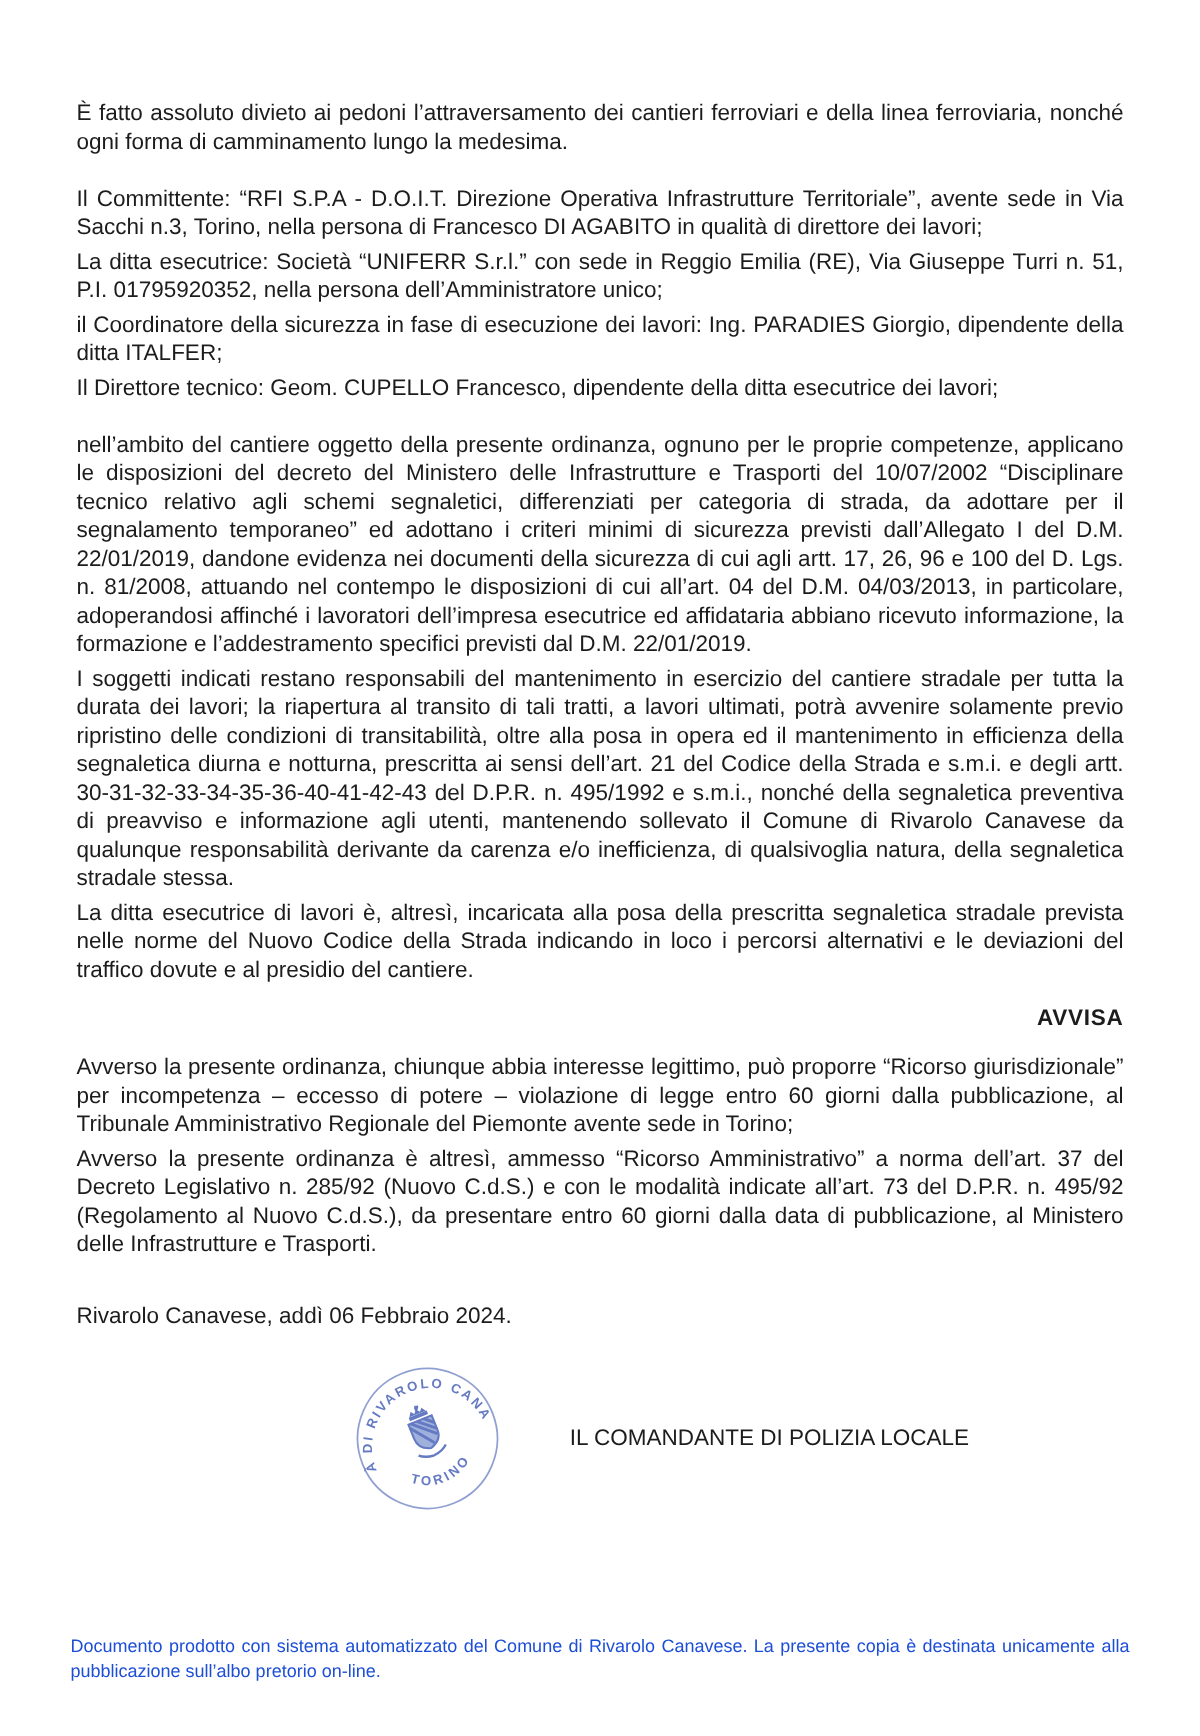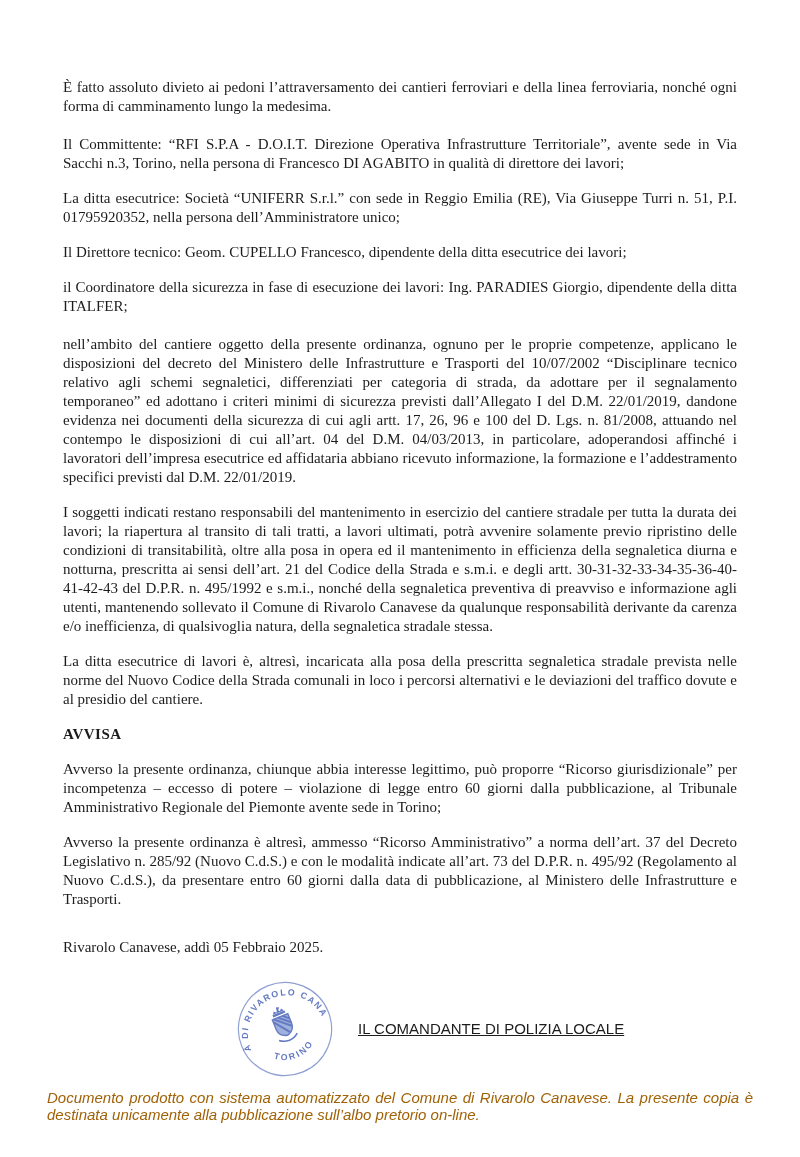--- a/index.html
+++ b/index.html
@@ -17,27 +17,26 @@
   }
   .page {
     position: absolute;
     inset: 0;
     padding: 62px 47px 0 47px;
     box-sizing: border-box;
     font-size: 15px;
     line-height: 19px;
   }
   p {
-    margin: 16px;
+    margin: 4px;
     text-align: justify;
-    font-family: Liberation Serif, serif;
   }
   .gap-before { margin-top: 19px; }
   .heading {
-    text-align: left;
+    text-align: right;
     font-weight: bold;
     margin-top: 13px;
     margin-bottom: 14px;
     letter-spacing: 0.5px;
   }
   .dateline {
     margin-top: 29px;
     text-align: left;
   }
   .signature-row {
@@ -53,33 +52,31 @@
   }
   .stamp-wrap svg {
     width: 98px;
     height: 98px;
     transform: rotate(-22deg);
     opacity: 0.85;
   }
   .signature-text {
     margin-left: 24px;
     width: 310px;
-    text-align: left;
+    text-align: center;
     line-height: 20px;
-    text-decoration: underline;
   }
   .footer {
     position: absolute;
     left: 47px;
     right: 47px;
     top: 1089px;
-    font-style: italic;
-    font-size: 15px;
+    font-size: 12px;
     line-height: 17px;
-    color: #a16207;
+    color: #1d4ed8;
     text-align: justify;
   }
   .stamp-ring-text {
     font-size: 9px;
     letter-spacing: 1.6px;
     font-weight: bold;
     font-family: "Liberation Sans", sans-serif;
   }
   .stamp-ring-text-bottom {
     font-size: 9px;
@@ -90,34 +87,34 @@
 </style>
 </head>
 <body>
 
 <div class="page">
 
   <p>È fatto assoluto divieto ai pedoni l’attraversamento dei cantieri ferroviari e della linea ferroviaria, nonché ogni forma di camminamento lungo la medesima.</p>
 
   <p class="gap-before">Il Committente: “RFI S.P.A - D.O.I.T. Direzione Operativa Infrastrutture Territoriale”, avente sede in Via Sacchi n.3, Torino, nella persona di Francesco DI AGABITO in qualità di direttore dei lavori;</p>
   <p>La ditta esecutrice: Società “UNIFERR S.r.l.” con sede in Reggio Emilia (RE), Via Giuseppe Turri n. 51, P.I. 01795920352, nella persona dell’Amministratore unico;</p>
+  <p>il Coordinatore della sicurezza in fase di esecuzione dei lavori: Ing. PARADIES Giorgio, dipendente della ditta ITALFER;</p>
   <p>Il Direttore tecnico: Geom. CUPELLO Francesco, dipendente della ditta esecutrice dei lavori;</p>
-  <p>il Coordinatore della sicurezza in fase di esecuzione dei lavori: Ing. PARADIES Giorgio, dipendente della ditta ITALFER;</p>
 
   <p class="gap-before">nell’ambito del cantiere oggetto della presente ordinanza, ognuno per le proprie competenze, applicano le disposizioni del decreto del Ministero delle Infrastrutture e Trasporti del 10/07/2002 “Disciplinare tecnico relativo agli schemi segnaletici, differenziati per categoria di strada, da adottare per il segnalamento temporaneo” ed adottano i criteri minimi di sicurezza previsti dall’Allegato I del D.M. 22/01/2019, dandone evidenza nei documenti della sicurezza di cui agli artt. 17, 26, 96 e 100 del D. Lgs. n. 81/2008, attuando nel contempo le disposizioni di cui all’art. 04 del D.M. 04/03/2013, in particolare, adoperandosi affinché i lavoratori dell’impresa esecutrice ed affidataria abbiano ricevuto informazione, la formazione e l’addestramento specifici previsti dal D.M. 22/01/2019.</p>
 
   <p>I soggetti indicati restano responsabili del mantenimento in esercizio del cantiere stradale per tutta la durata dei lavori; la riapertura al transito di tali tratti, a lavori ultimati, potrà avvenire solamente previo ripristino delle condizioni di transitabilità, oltre alla posa in opera  ed il mantenimento in efficienza  della segnaletica diurna e notturna, prescritta ai sensi dell’art. 21 del Codice della Strada e s.m.i. e degli artt. 30-31-32-33-34-35-36-40-41-42-43 del D.P.R. n. 495/1992 e s.m.i., nonché della segnaletica preventiva di preavviso e informazione agli utenti, mantenendo sollevato il Comune di Rivarolo Canavese da qualunque responsabilità derivante da carenza e/o inefficienza, di qualsivoglia natura, della segnaletica stradale stessa.</p>
-  <p>La ditta esecutrice di lavori è, altresì, incaricata alla posa della prescritta segnaletica stradale prevista nelle norme del Nuovo Codice della Strada comunali in loco i percorsi alternativi e le deviazioni del traffico dovute e al presidio del cantiere.</p>
+  <p>La ditta esecutrice di lavori è, altresì, incaricata alla posa della prescritta segnaletica stradale prevista nelle norme del Nuovo Codice della Strada indicando in loco i percorsi alternativi e le deviazioni del traffico dovute e al presidio del cantiere.</p>
 
   <p class="heading">AVVISA</p>
 
   <p>Avverso la presente ordinanza, chiunque abbia interesse legittimo, può proporre “Ricorso giurisdizionale” per incompetenza – eccesso di potere – violazione di legge entro 60 giorni dalla pubblicazione, al Tribunale Amministrativo Regionale del Piemonte avente sede in Torino;</p>
   <p>Avverso la presente ordinanza è altresì, ammesso “Ricorso Amministrativo” a norma dell’art. 37 del Decreto Legislativo n. 285/92 (Nuovo C.d.S.) e con le modalità indicate all’art. 73 del D.P.R. n. 495/92 (Regolamento al Nuovo C.d.S.), da presentare entro 60 giorni dalla data di pubblicazione, al Ministero delle Infrastrutture e Trasporti.</p>
 
-  <p class="dateline">Rivarolo Canavese, addì 05 Febbraio 2025.</p>
+  <p class="dateline">Rivarolo Canavese, addì 06 Febbraio 2024.</p>
 
   <div class="signature-row">
     <div class="stamp-wrap">
       <svg viewBox="0 0 100 100" xmlns="http://www.w3.org/2000/svg">
         <defs>
           <path id="arcTop" d="M 10,56 A 40,40 0 1 1 90,56" fill="none"></path>
           <path id="arcBot" d="M 24,69 A 33,33 0 0 0 76,69" fill="none"></path>
         </defs>
         <circle cx="50" cy="50" r="47.5" fill="none" stroke="#7c8fcb" stroke-width="1.2"></circle>
         <text class="stamp-ring-text" fill="#4a63b8">

